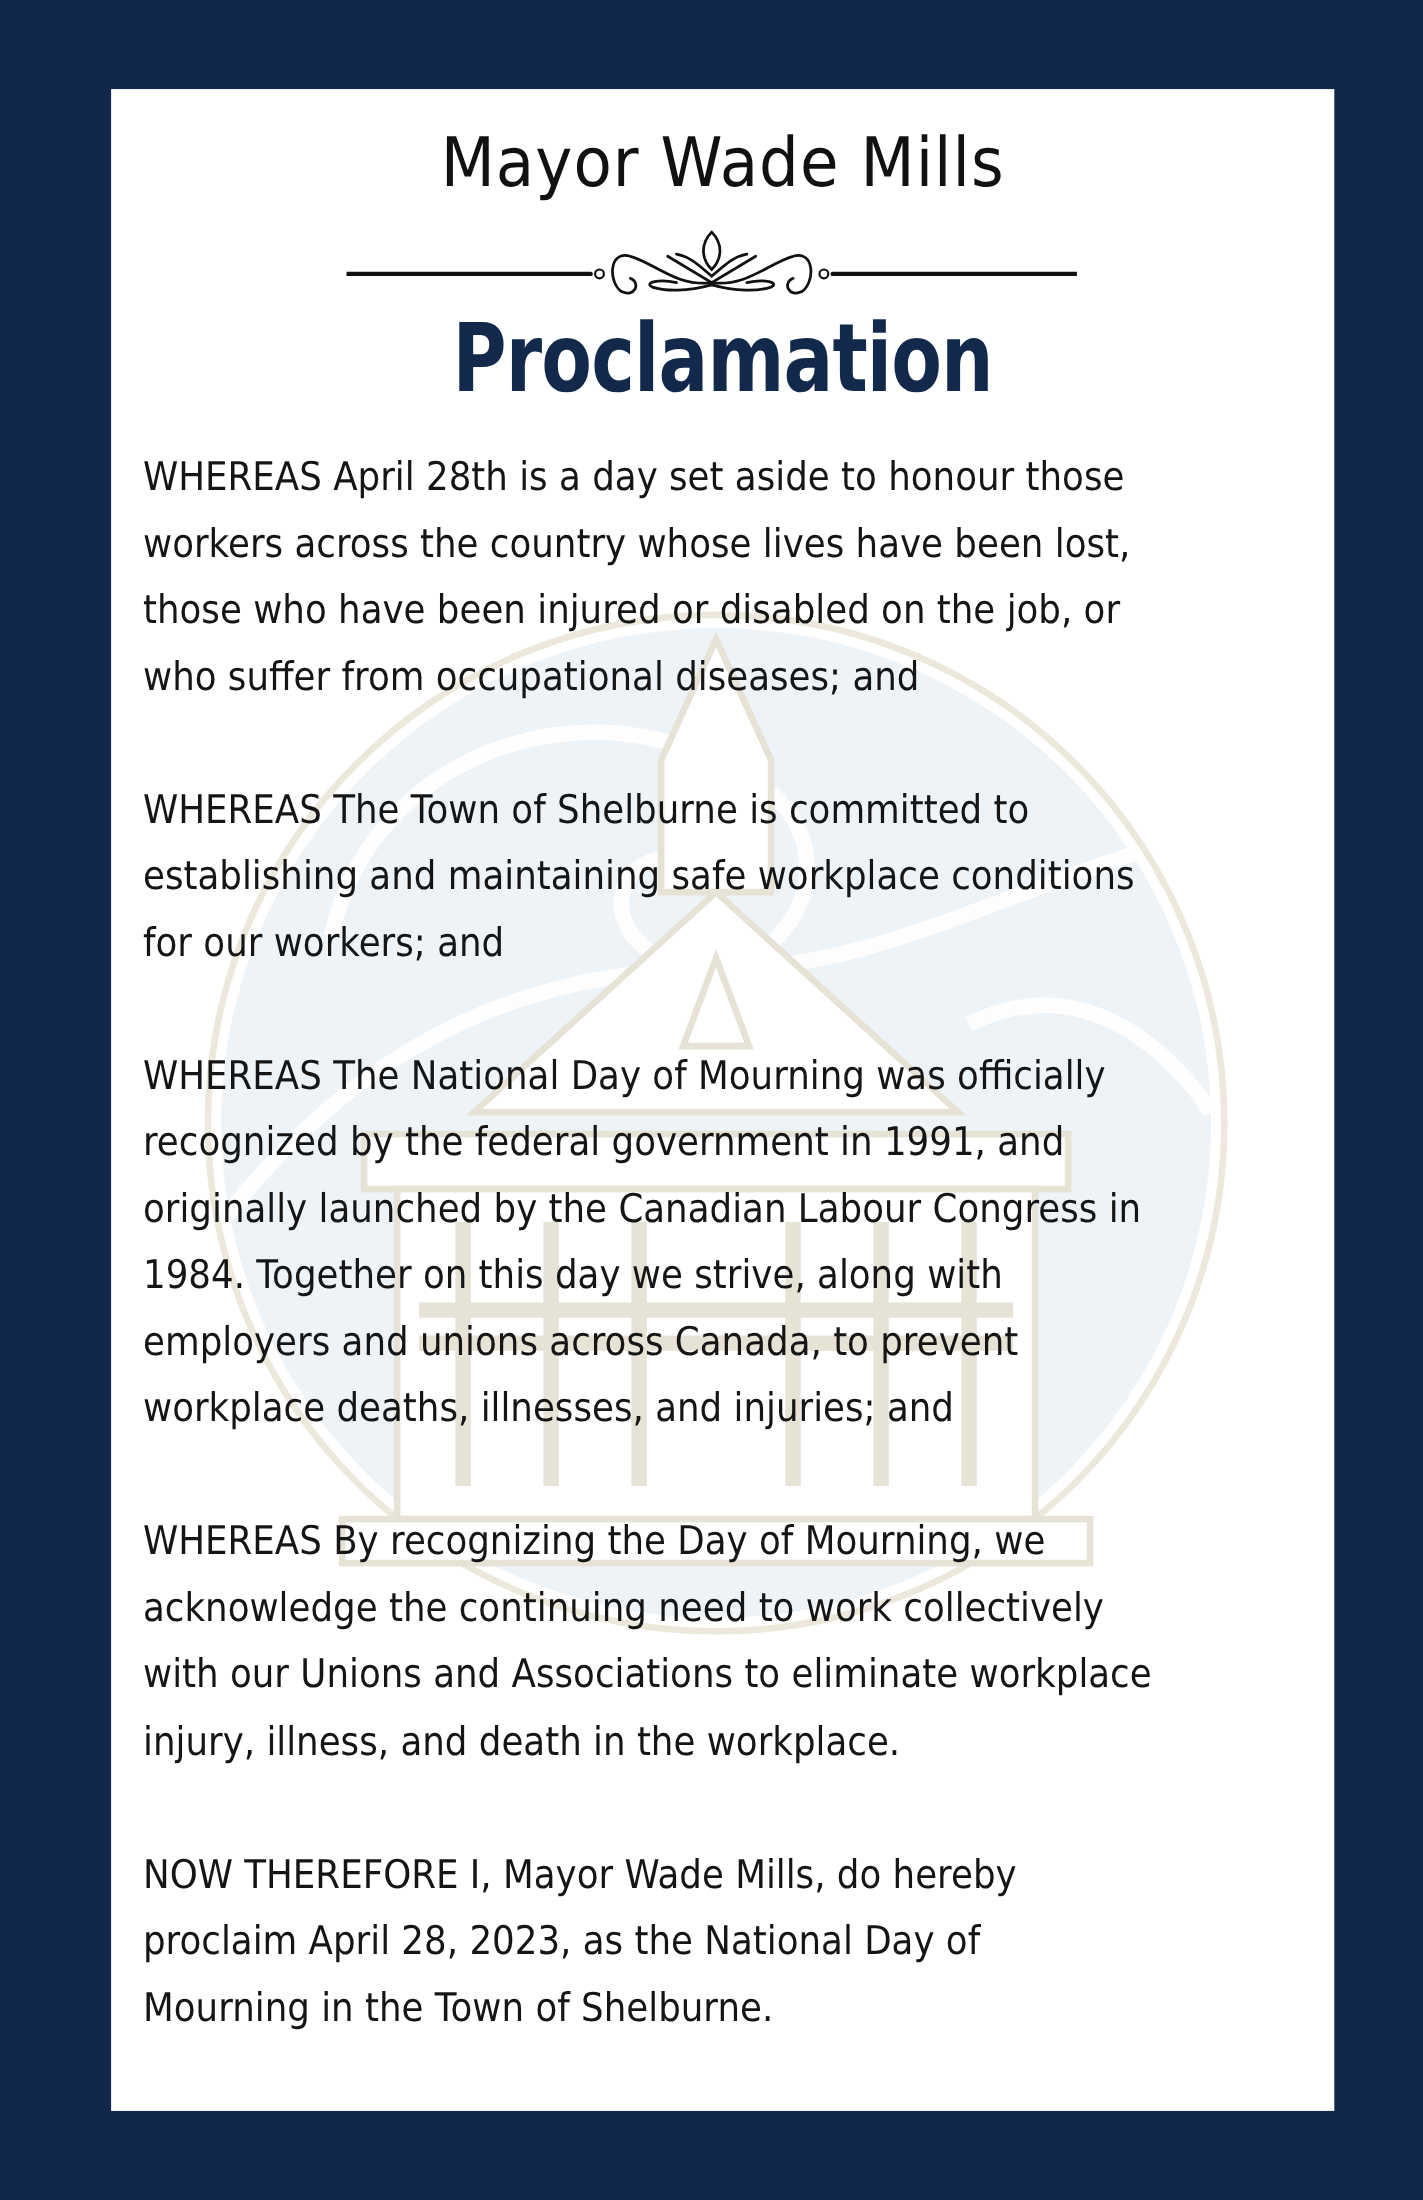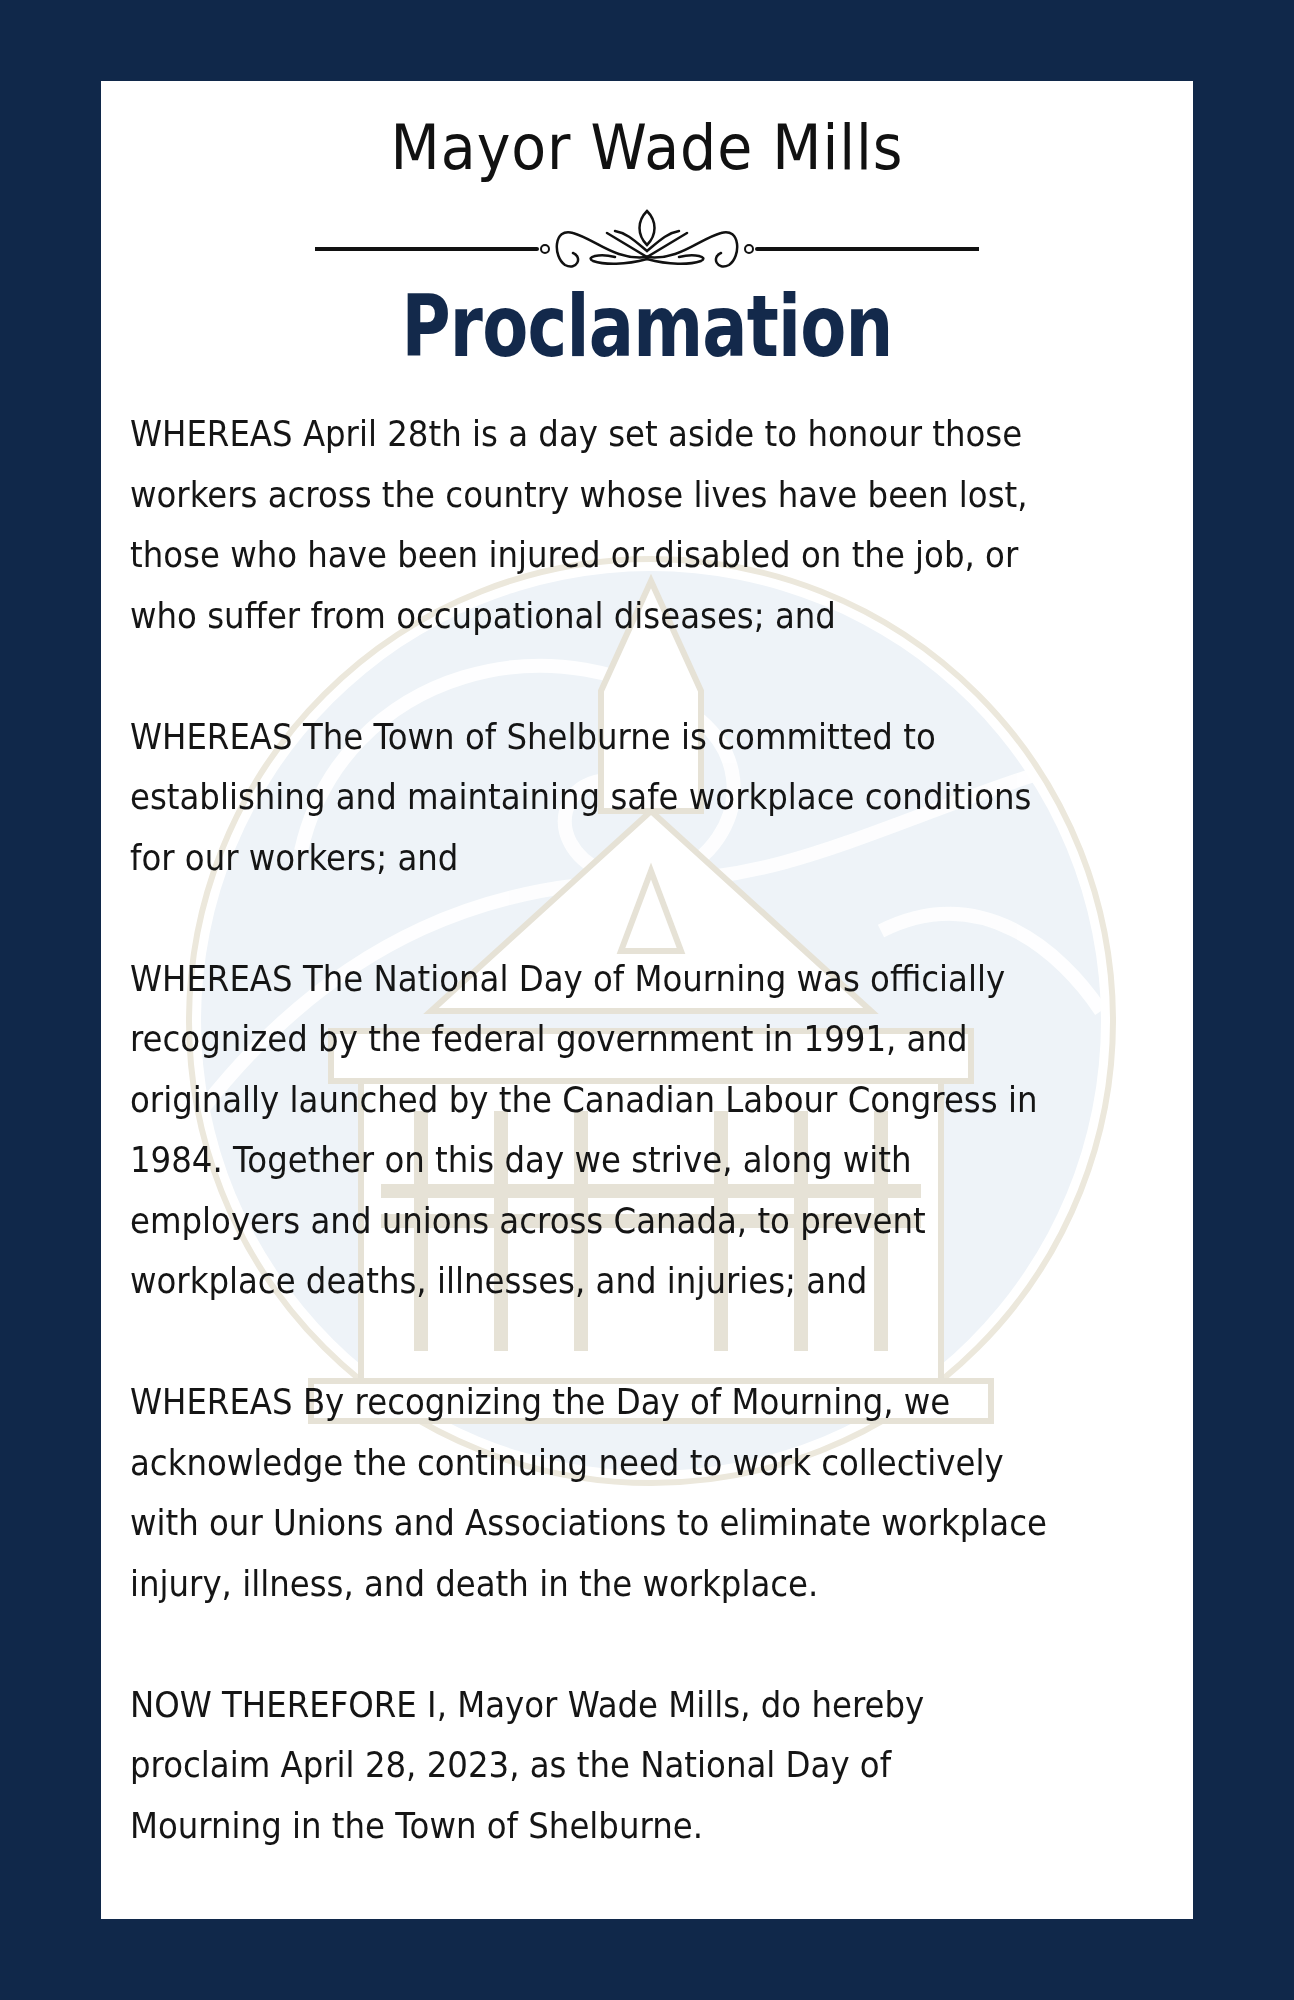--- a/index.html
+++ b/index.html
@@ -12,20 +12,21 @@
       font-family: "Liberation Sans", sans-serif;
     }
     .card {
       position: absolute;
       left: 101px;
       top: 81px;
       width: 1092px;
       height: 1838px;
       background: #ffffff;
       overflow: hidden;
+      padding-left: 20px;
     }
     .watermark {
       position: absolute;
       left: 80px;
       top: 470px;
       width: 940px;
       height: 940px;
       pointer-events: none;
     }
     .mayor-name {

